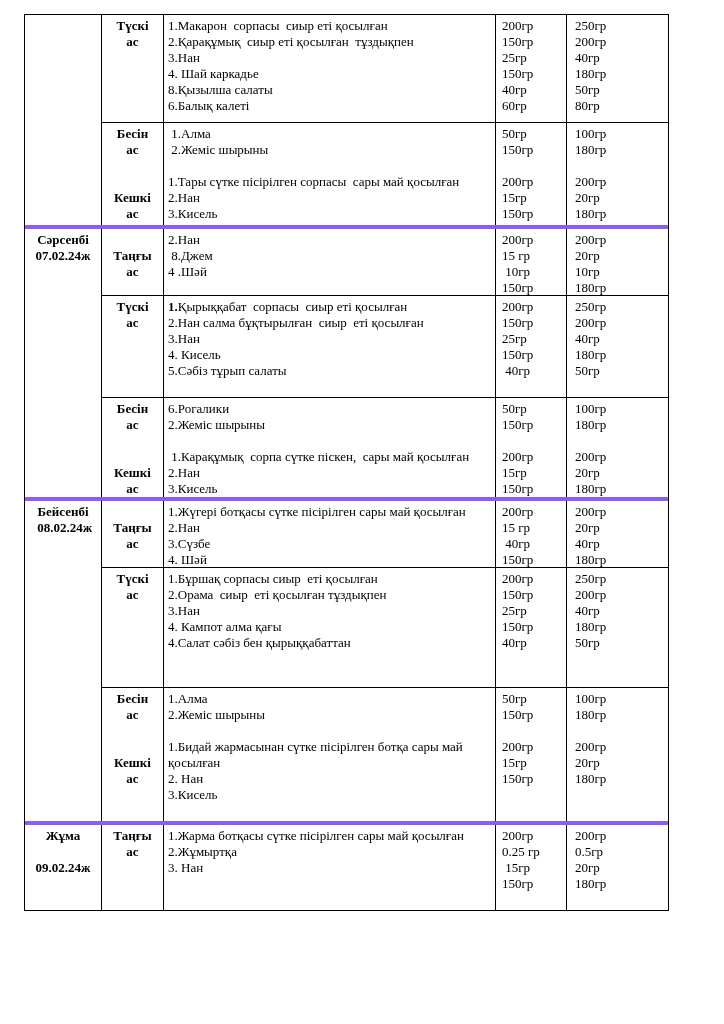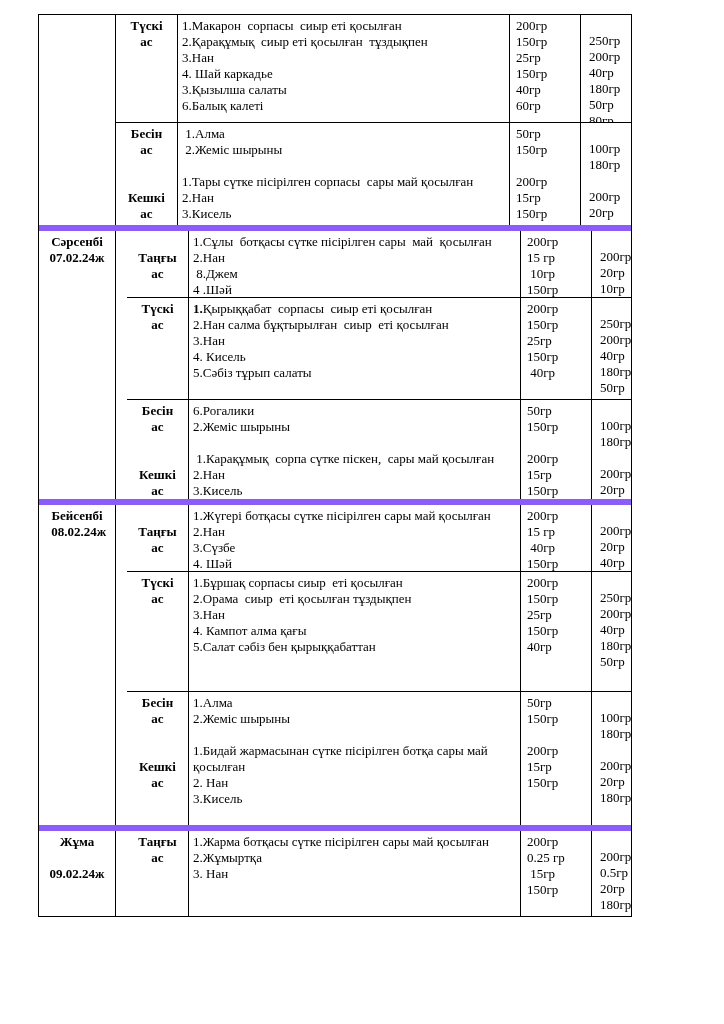--- a/index.html
+++ b/index.html
@@ -4,26 +4,26 @@
 <style>
   html,body{margin:0;padding:0;}
   body{
     width:724px;height:1024px;
     background:#ffffff;
     font-family:"Liberation Serif","DejaVu Serif",serif;
     font-size:13px;color:#000;
     position:relative;overflow:hidden;
   }
   .menu-table{
-    position:absolute;left:38px;top:14px;width:594px;
+    position:absolute;left:24px;top:14px;width:645px;
     border:1px solid #000;
     box-sizing:border-box;
   }
   .day-group{display:flex;}
-  .day-group + .day-group{border-top:6px solid #8b5cf6;gap:11px;}
+  .day-group + .day-group{border-top:4px solid #8b5cf6;}
   .day-cell{
     width:77px;flex:none;border-right:1px solid #000;
     box-sizing:border-box;text-align:center;
     font-weight:bold;padding-top:3px;
   }
   .day-rows{flex:1;display:flex;flex-direction:column;min-width:0;}
   .meal-row{display:flex;box-sizing:border-box;}
   .meal-row + .meal-row{border-top:1px solid #000;}
   .meal-cell{
     width:62px;flex:none;border-right:1px solid #000;
@@ -34,21 +34,21 @@
   .dishes-cell{
     width:332px;flex:none;border-right:1px solid #000;
     box-sizing:border-box;overflow:hidden;
     padding:3px 4px 0 4px;
   }
   .grams1-cell{
     width:71px;flex:none;border-right:1px solid #000;
     box-sizing:border-box;padding:3px 0 0 6px;overflow:hidden;
   }
   .grams2-cell{
-    flex:1;box-sizing:border-box;padding:3px 0 0 8px;overflow:hidden;margin-top:15px;
+    flex:1;box-sizing:border-box;padding:3px 0 0 8px;overflow:hidden;
   }
   .ln{height:16px;line-height:16px;white-space:pre;}
   .bp{font-weight:bold;}
 </style>
 </head>
 <body>
 
 <div class="menu-table">
     <div class="day-group">
       <div class="day-cell"></div>
@@ -58,21 +58,21 @@
             <div class="meal-label" style="top: 3px;">
               <div class="ln">Түскі</div>
               <div class="ln">ас</div>
             </div>
           </div>
           <div class="dishes-cell">
             <div class="ln">1.Макарон  сорпасы  сиыр еті қосылған</div>
             <div class="ln">2.Қарақұмық  сиыр еті қосылған  тұздықпен</div>
             <div class="ln">3.Нан</div>
             <div class="ln">4. Шай каркадье</div>
-            <div class="ln">3.Қызылша салаты</div>
+            <div class="ln">8.Қызылша салаты</div>
             <div class="ln">6.Балық калеті</div>
           </div>
           <div class="grams1-cell">
             <div class="ln">200гр</div>
             <div class="ln">150гр</div>
             <div class="ln">25гр</div>
             <div class="ln">150гр</div>
             <div class="ln">40гр</div>
             <div class="ln">60гр</div>
           </div>
@@ -130,21 +130,20 @@
       </div>
       <div class="day-rows">
         <div class="meal-row" style="height: 66px;">
           <div class="meal-cell">
             <div class="meal-label" style="top: 19px;">
               <div class="ln">Таңғы</div>
               <div class="ln">ас</div>
             </div>
           </div>
           <div class="dishes-cell">
-            <div class="ln">1.Сұлы  ботқасы сүтке пісірілген сары  май  қосылған</div>
             <div class="ln">2.Нан</div>
             <div class="ln"> 8.Джем</div>
             <div class="ln">4 .Шәй</div>
           </div>
           <div class="grams1-cell">
             <div class="ln">200гр</div>
             <div class="ln">15 гр</div>
             <div class="ln"> 10гр</div>
             <div class="ln">150гр</div>
           </div>
@@ -259,21 +258,21 @@
             <div class="meal-label" style="top: 3px;">
               <div class="ln">Түскі</div>
               <div class="ln">ас</div>
             </div>
           </div>
           <div class="dishes-cell">
             <div class="ln">1.Бұршақ сорпасы сиыр  еті қосылған</div>
             <div class="ln">2.Орама  сиыр  еті қосылған тұздықпен</div>
             <div class="ln">3.Нан</div>
             <div class="ln">4. Кампот алма қағы</div>
-            <div class="ln">5.Салат сәбіз бен қырыққабаттан</div>
+            <div class="ln">4.Салат сәбіз бен қырыққабаттан</div>
           </div>
           <div class="grams1-cell">
             <div class="ln">200гр</div>
             <div class="ln">150гр</div>
             <div class="ln">25гр</div>
             <div class="ln">150гр</div>
             <div class="ln">40гр</div>
           </div>
           <div class="grams2-cell">
             <div class="ln">250гр</div>

